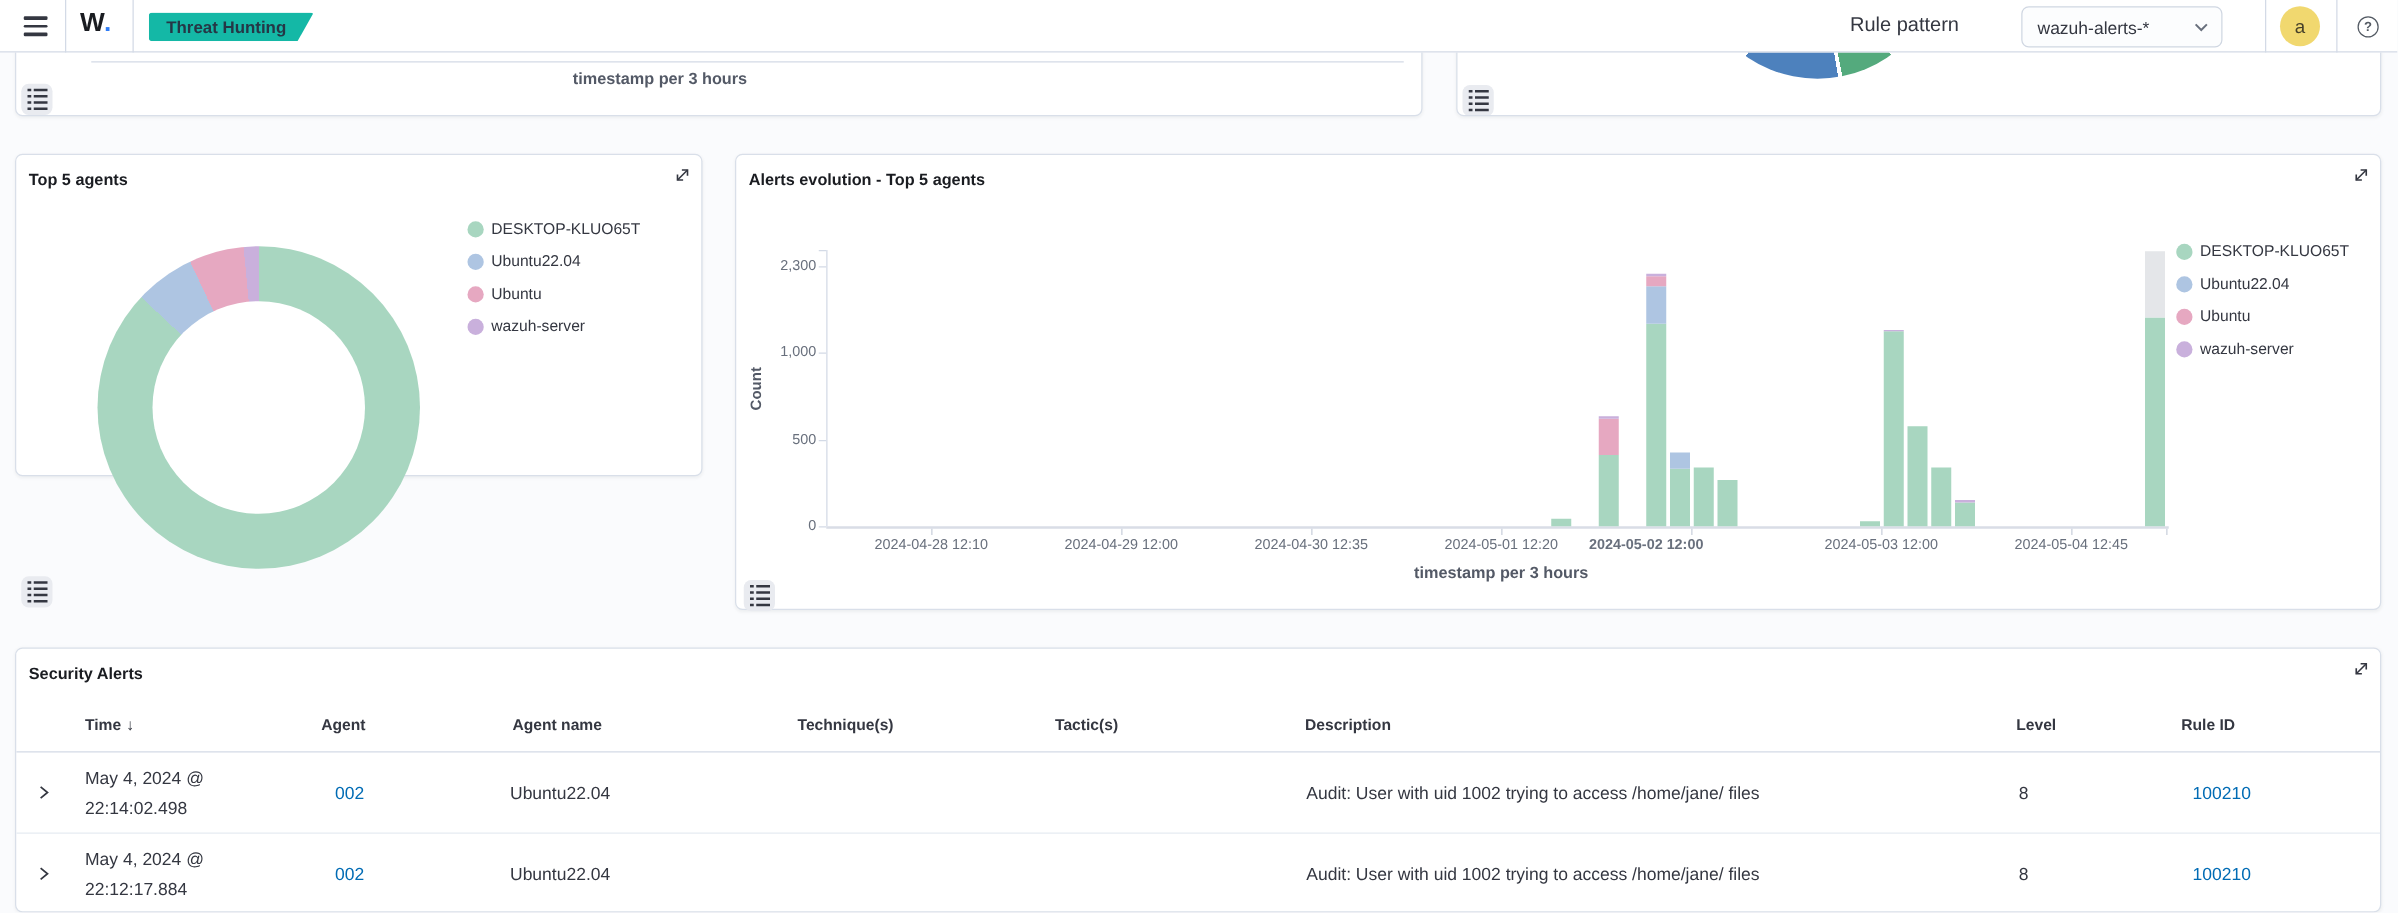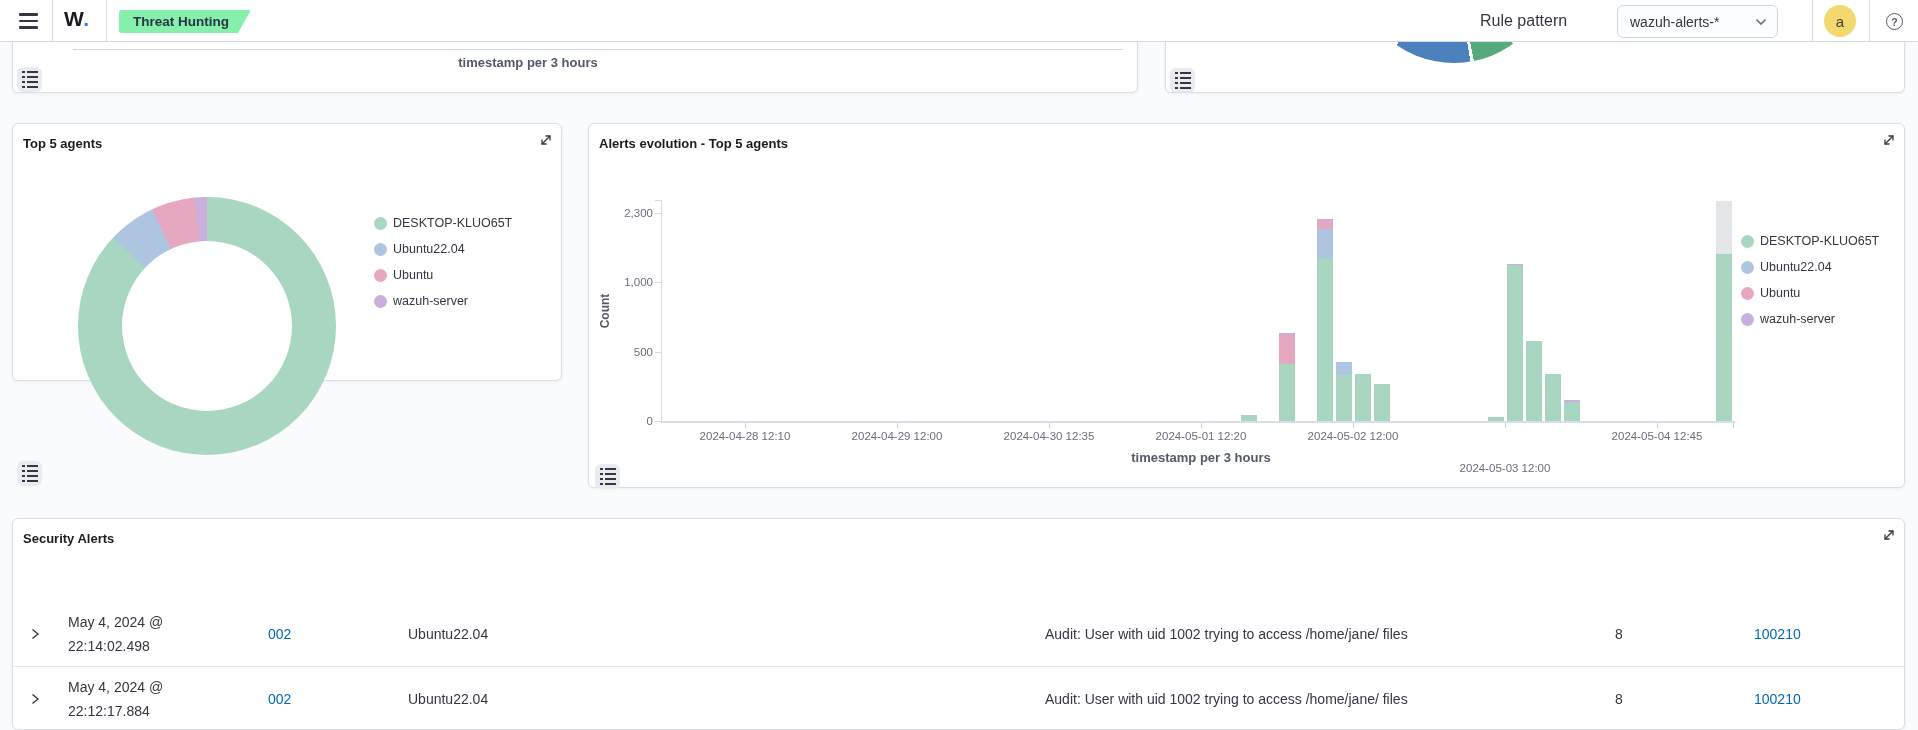--- a/index.html
+++ b/index.html
@@ -44,21 +44,21 @@
 
   
   #top-left-card { left:12px; top:-150px; width:1126px; height:243px; border-radius:6px; }
   #top-right-card { left:1165px; top:-150px; width:740px; height:243px; overflow:hidden; }
   #tl-axis-line { position:absolute; left:60px; top:198px; width:1050px; height:1px; background:#d3dae6; }
   #tl-axis-title { position:absolute; left:0; top:204px; width:1030px; text-align:center;
                    font-size:13px; font-weight:700; color:#535966; }
   #partial-pie { position:absolute; left:188px; top:12px; width:200px; height:200px; border-radius:50%; }
 
   
-  .legend { position:absolute;margin-top:40px; }
+  .legend { position:absolute; }
   .legend-item { display:flex; align-items:center; gap:6px; height:26px; cursor:pointer; }
   .legend-dot { width:13px; height:13px; border-radius:50%; flex:0 0 13px; }
   .legend-label { font-size:12.5px; color:#343741; }
 
   
   #donut { position:absolute; left:65px; top:73px; width:258px; height:258px; border-radius:50%; }
   #donut .hole { position:absolute; left:44px; top:44px; width:170px; height:170px; background:#fff; border-radius:50%; }
 
   
   #evo-plot { position:absolute; left:0; top:0; width:100%; height:100%; }
@@ -135,21 +135,21 @@
 
 <div id="topbar">
   <div id="hamburger">
       <span></span>
       <span></span>
       <span></span>
     </div>
   <div class="vdiv" style="left:52px;"></div>
   <div id="logo"><span>W</span><span class="dot">.</span></div>
   <div class="vdiv" style="left:106px;"></div>
-  <div id="breadcrumb-badge" style="background: #86efac;">Threat Hunting</div>
+  <div id="breadcrumb-badge" style="background: #14b8a6;">Threat Hunting</div>
   <div id="index-pattern-label">Rule pattern</div>
   <div id="index-pattern-select">
     <span>wazuh-alerts-*</span>
     <svg width="12" height="8" viewBox="0 0 12 8">
       <polyline points="1.5,1.5 6,6 10.5,1.5" fill="none" stroke="#69707d" stroke-width="1.6"></polyline>
     </svg>
   </div>
   <div class="vdiv" style="left:1812px;"></div>
   <div id="avatar" style="background: rgb(241, 216, 111);">a</div>
   <div class="vdiv" style="left:1869px;"></div>
@@ -227,23 +227,23 @@
       <div class="ytick" style="top: 76px;"></div>
       <div class="xtick" style="left: 156px;"></div>
       <div class="xtick-label" style="left: 156px;">2024-04-28 12:10</div>
       <div class="xtick" style="left: 308px;"></div>
       <div class="xtick-label" style="left: 308px;">2024-04-29 12:00</div>
       <div class="xtick" style="left: 460px;"></div>
       <div class="xtick-label" style="left: 460px;">2024-04-30 12:35</div>
       <div class="xtick" style="left: 612px;"></div>
       <div class="xtick-label" style="left: 612px;">2024-05-01 12:20</div>
       <div class="xtick" style="left: 764px;"></div>
-      <div class="xtick-label" style="left: 764px;">2024-05-02 12:00</div>
+      <div class="xtick-label" style="left: 728px; font-weight: bold;">2024-05-02 12:00</div>
       <div class="xtick" style="left: 916px;"></div>
-      <div class="xtick-label" style="left: 916px; margin-top: 32px;">2024-05-03 12:00</div>
+      <div class="xtick-label" style="left: 916px;">2024-05-03 12:00</div>
       <div class="xtick" style="left: 1068px;"></div>
       <div class="xtick-label" style="left: 1068px;">2024-05-04 12:45</div>
       <div class="xtick" style="left: 1144px;"></div>
       <div class="bar-seg" style="left: 651.5px; height: 6.25472px; top: 290.745px; background: rgb(168, 214, 192);"></div>
       <div class="bar-seg" style="left: 689.5px; height: 56.9874px; top: 240.013px; background: rgb(168, 214, 192);"></div>
       <div class="bar-seg" style="left: 689.5px; height: 29.1887px; top: 210.824px; background: rgb(230, 168, 193);"></div>
       <div class="bar-seg" style="left: 689.5px; height: 1.38994px; top: 209.434px; background: rgb(201, 176, 220);"></div>
       <div class="bar-seg" style="left: 727.5px; height: 161.928px; top: 135.072px; background: rgb(168, 214, 192);"></div>
       <div class="bar-seg" style="left: 727.5px; height: 29.8836px; top: 105.189px; background: rgb(174, 197, 226);"></div>
       <div class="bar-seg" style="left: 727.5px; height: 8.33962px; top: 96.8491px; background: rgb(230, 168, 193);"></div>
@@ -300,20 +300,30 @@
   </div>
 </div>
 
 <div class="card" id="alerts-card">
   <div class="card-title">Security Alerts</div>
   <svg class="expand-btn" style="right:8px; top:9px;" viewBox="0 0 14 14">
     <line x1="3" y1="11" x2="11" y2="3" stroke="#343741" stroke-width="1.3"></line>
     <polyline points="6.5,3 11,3 11,7.5" fill="none" stroke="#343741" stroke-width="1.3"></polyline>
     <polyline points="3,6.5 3,11 7.5,11" fill="none" stroke="#343741" stroke-width="1.3"></polyline>
   </svg>
+  <div id="thead">
+      <div class="th" style="left: 55px;">Time<span class="sort-arrow">↓</span></div>
+      <div class="th" style="left: 244px;">Agent</div>
+      <div class="th" style="left: 397px;">Agent name</div>
+      <div class="th" style="left: 625px;">Technique(s)</div>
+      <div class="th" style="left: 831px;">Tactic(s)</div>
+      <div class="th" style="left: 1031px;">Description</div>
+      <div class="th" style="left: 1600px;">Level</div>
+      <div class="th" style="left: 1732px;">Rule ID</div>
+    </div>
   <div id="tbody">
       <div class="trow" style="top: 83px;">
         <div class="row-chevron">
           <svg width="12" height="14" viewBox="0 0 12 14">
             <polyline points="3.5,2.5 9,7 3.5,11.5" fill="none" stroke="#343741" stroke-width="1.4"></polyline>
           </svg>
         </div>
         <div class="cell time" style="left: 55px;">
           <span>May 4, 2024 @</span>
           <span>22:14:02.498</span>

